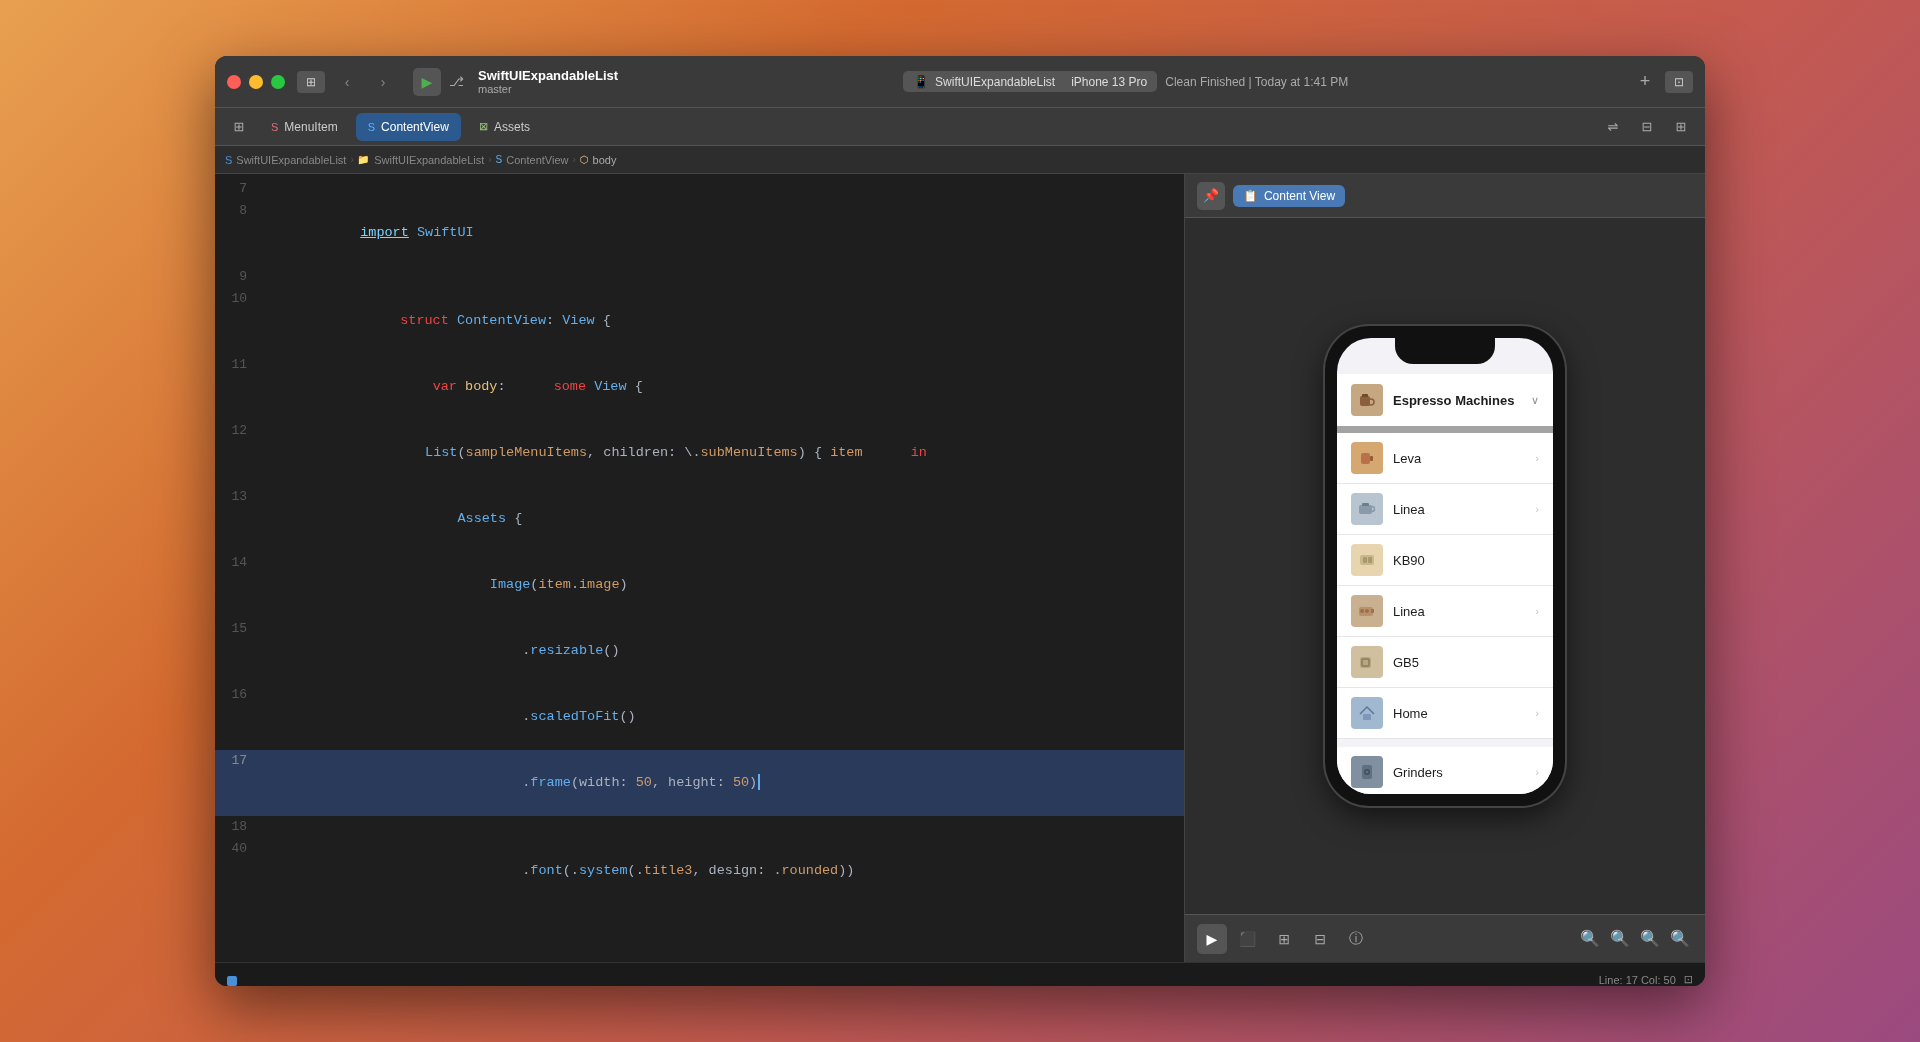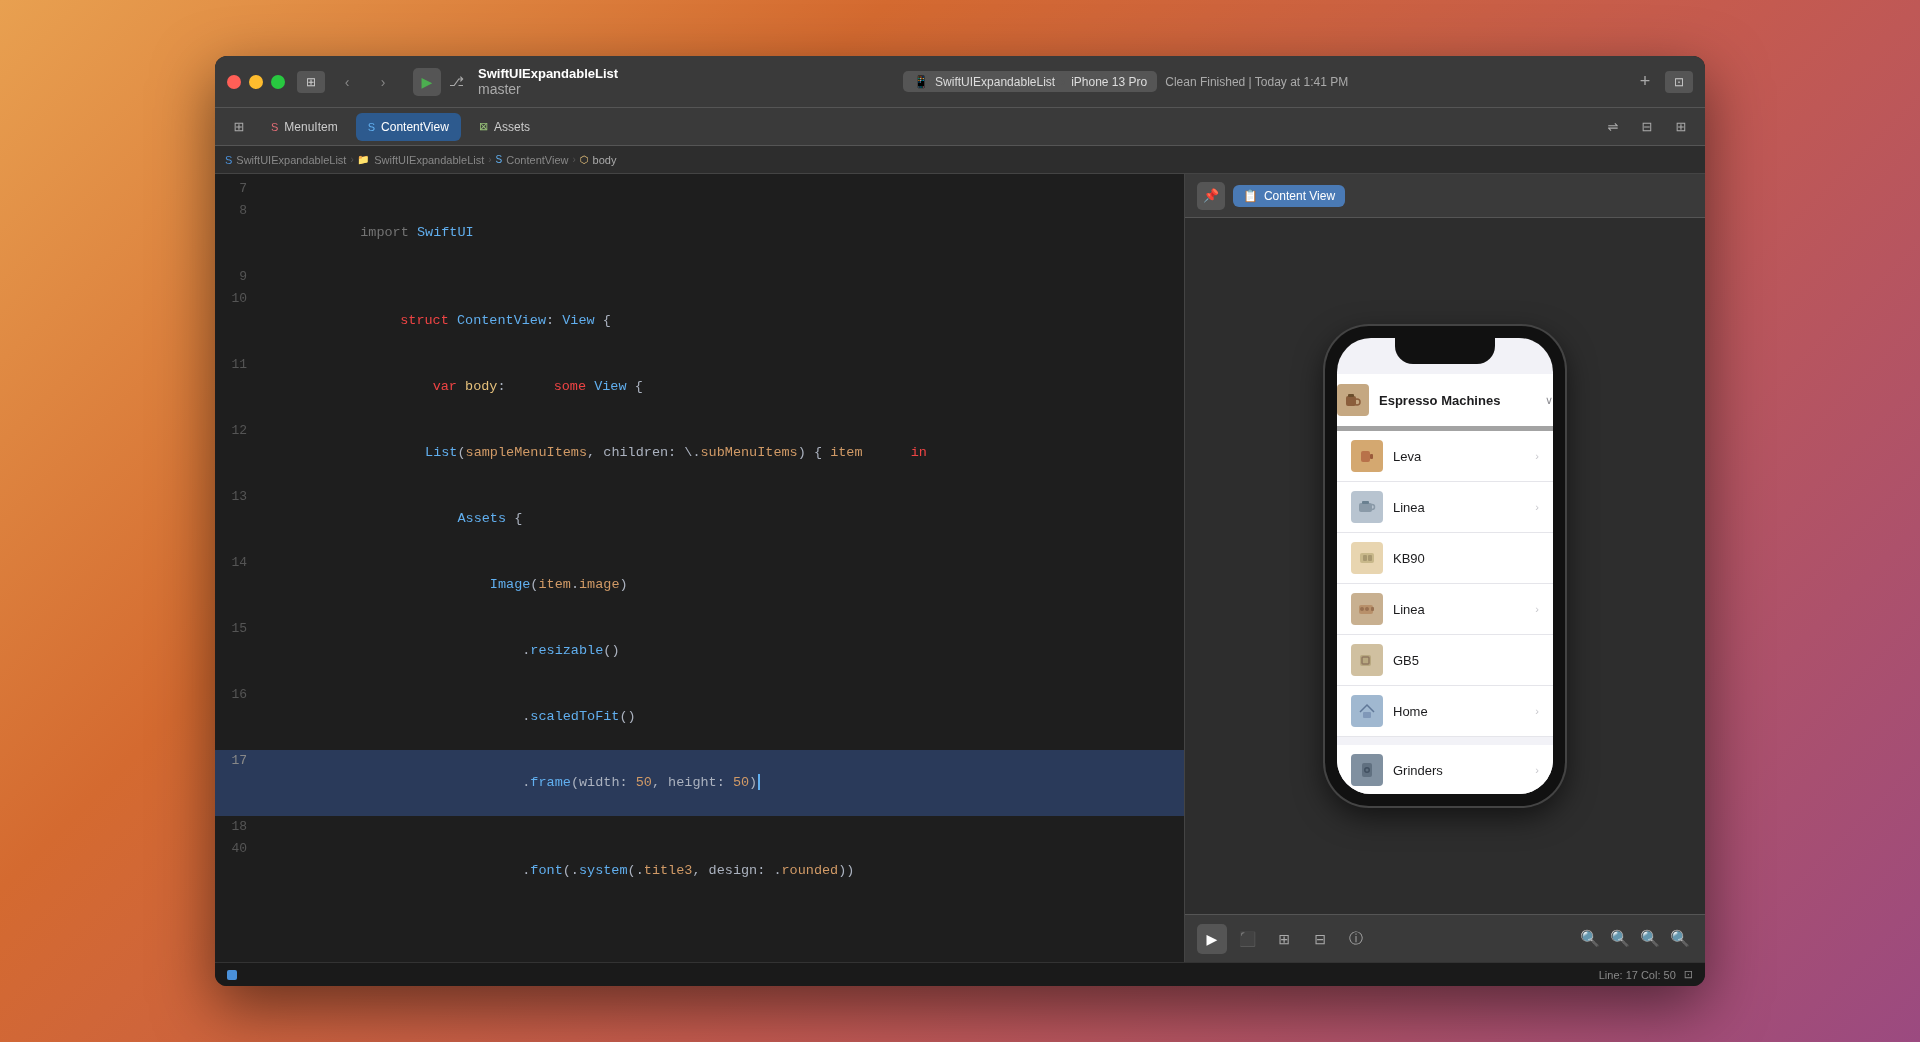--- a/index.html
+++ b/index.html
@@ -94,21 +94,21 @@
     }
 
     .project-name {
       color: #fff;
       font-size: 13px;
       font-weight: 600;
     }
 
     .branch-name {
       color: #aaa;
-      font-size: 14px;
+      font-size: 11px;
     }
 
     .title-bar-center {
       flex: 1;
       display: flex;
       align-items: center;
       justify-content: center;
       gap: 8px;
     }
 
@@ -282,21 +282,21 @@
       user-select: none;
     }
 
     .code-content {
       flex: 1;
       padding-right: 20px;
       white-space: pre;
     }
 
     
-    .kw { color: #737373; } 
+    .kw { color: #7dd3fc; text-decoration: underline; } 
     .num { color: #d19a66; } 
     .plain { color: #abb2bf; }
     .green { color: #98c379; }
     .orange { color: #d19a66; }
     .blue { color: #61afef; }
     .pink { color: #ef4444; margin-left: 40px; }
     .swiftui-name { color: #61afef; }
     .method { color: #e5c07b; }
 
     
@@ -398,23 +398,23 @@
     .phone-content {
       padding-top: 36px;
       height: 100%;
       overflow-y: auto;
     }
 
     .list-section-header {
       display: flex;
       align-items: center;
       justify-content: space-between;
-      padding: 10px 0;
+      padding: 10px 14px;
       background: #fff;
-      border-bottom: 5px solid #a3a3a3;
+      border-bottom: 7px solid #a3a3a3;
     }
 
     .list-section-header-left {
       display: flex;
       align-items: center;
       gap: 10px;
     }
 
     .list-item-icon {
       width: 32px;
@@ -506,21 +506,21 @@
       color: #aaa;
       font-size: 14px;
       cursor: pointer;
     }
 
     
     .status-bar {
       height: 24px;
       background: #1a1a1a;
       display: flex;
-      align-items: center;
+      align-items: flex-end;
       padding: 0 12px;
       border-top: 1px solid #333;
       flex-shrink: 0;
     }
 
     .status-indicator {
       width: 10px;
       height: 10px;
       background: #4a90d9;
       border-radius: 2px;

